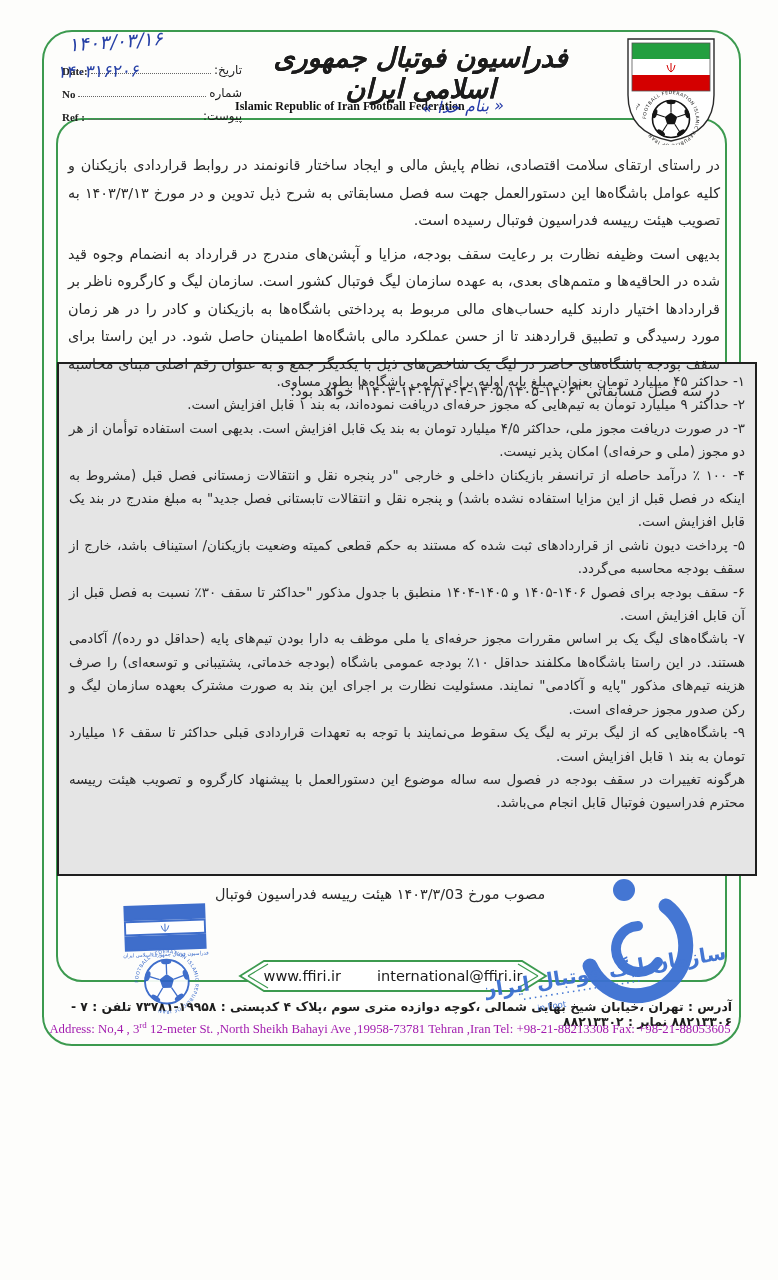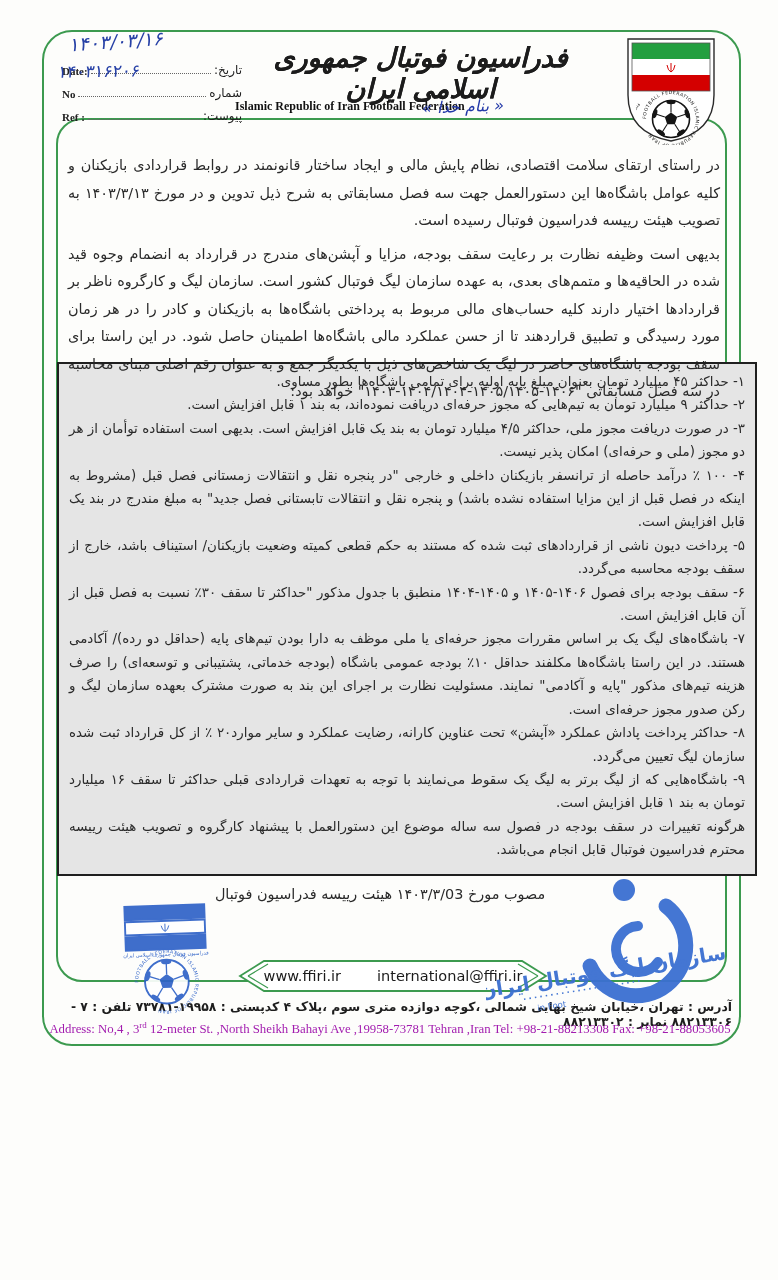--- a/index.html
+++ b/index.html
@@ -142,21 +142,20 @@
   </div>
 
   <div class="rules-box" lang="fa">
     <p>۱- حداکثر ۴۵ میلیارد تومان بعنوان مبلغ پایه اولیه برای تمامی باشگاه‌ها بطور مساوی.</p>
     <p>۲- حداکثر ۹ میلیارد تومان به تیم‌هایی که مجوز حرفه‌ای دریافت نموده‌اند، به بند ۱ قابل افزایش است.</p>
     <p>۳- در صورت دریافت مجوز ملی، حداکثر ۴/۵ میلیارد تومان به بند یک قابل افزایش است. بدیهی است استفاده توأمان از هر دو مجوز (ملی و حرفه‌ای) امکان پذیر نیست.</p>
     <p>۴- ۱۰۰ ٪ درآمد حاصله از ترانسفر بازیکنان داخلی و خارجی "در پنجره نقل و انتقالات زمستانی فصل قبل (مشروط به اینکه در فصل قبل از این مزایا استفاده نشده باشد) و پنجره نقل و انتقالات تابستانی فصل جدید" به مبلغ مندرج در بند یک قابل افزایش است.</p>
     <p>۵- پرداخت دیون ناشی از قراردادهای ثبت شده که مستند به حکم قطعی کمیته وضعیت بازیکنان/ استیناف باشد، خارج از سقف بودجه محاسبه می‌گردد.</p>
     <p>۶- سقف بودجه برای فصول ۱۴۰۶-۱۴۰۵ و ۱۴۰۵-۱۴۰۴ منطبق با جدول مذکور "حداکثر تا سقف ۳۰٪ نسبت به فصل قبل از آن قابل افزایش است.</p>
     <p>۷- باشگاه‌های لیگ یک بر اساس مقررات مجوز حرفه‌ای یا ملی موظف به دارا بودن تیم‌های پایه (حداقل دو رده)/ آکادمی هستند. در این راستا باشگاه‌ها مکلفند حداقل ۱۰٪ بودجه عمومی باشگاه (بودجه خدماتی، پشتیبانی و توسعه‌ای) را صرف هزینه تیم‌های مذکور "پایه و آکادمی" نمایند. مسئولیت نظارت بر اجرای این بند به صورت مشترک بعهده سازمان لیگ و رکن صدور مجوز حرفه‌ای است.</p>
-    <p>۸- حداکثر پرداخت پاداش عملکرد «آپشن» تحت عناوین کارانه، رضایت عملکرد و سایر موارد۲۰ ٪ از کل قرارداد ثبت شده سازمان لیگ تعیین می‌گردد.</p>
     <p>۹- باشگاه‌هایی که از لیگ برتر به لیگ یک سقوط می‌نمایند با توجه به تعهدات قراردادی قبلی حداکثر تا سقف ۱۶ میلیارد تومان به بند ۱ قابل افزایش است.</p>
     <p>هرگونه تغییرات در سقف بودجه در فصول سه ساله موضوع این دستورالعمل با پیشنهاد کارگروه و تصویب هیئت رییسه محترم فدراسیون فوتبال قابل انجام می‌باشد.</p>
   </div>
 
   <div class="approved">مصوب مورخ ۱۴۰۳/۳/03 هیئت رییسه فدراسیون فوتبال</div>
 
   <div class="stamp-ffiri">
     <svg viewBox="0 0 116 122" width="140" height="116">
       <defs>
         <path id="stampCircle" d="M58 88 m-30 0 a30 30 0 1 1 60 0 a30 30 0 1 1 -60 0" fill="none"></path>

